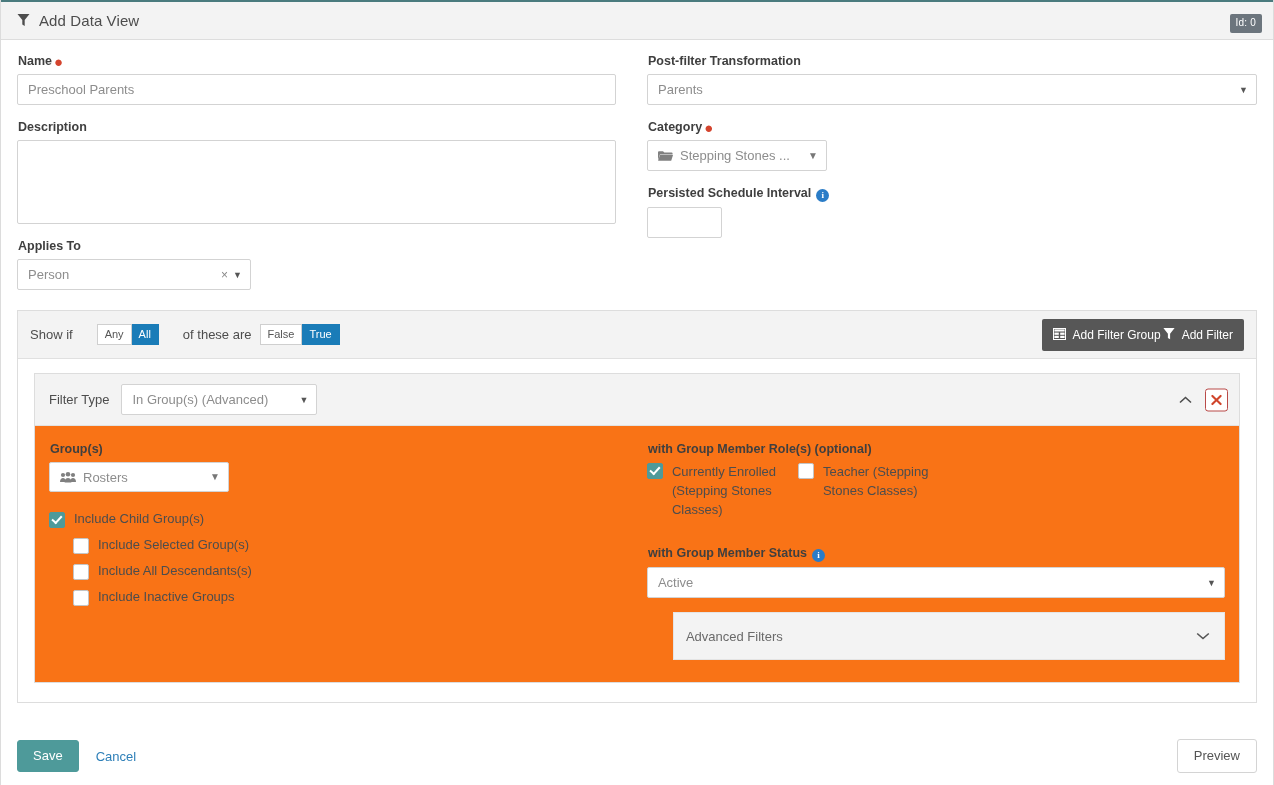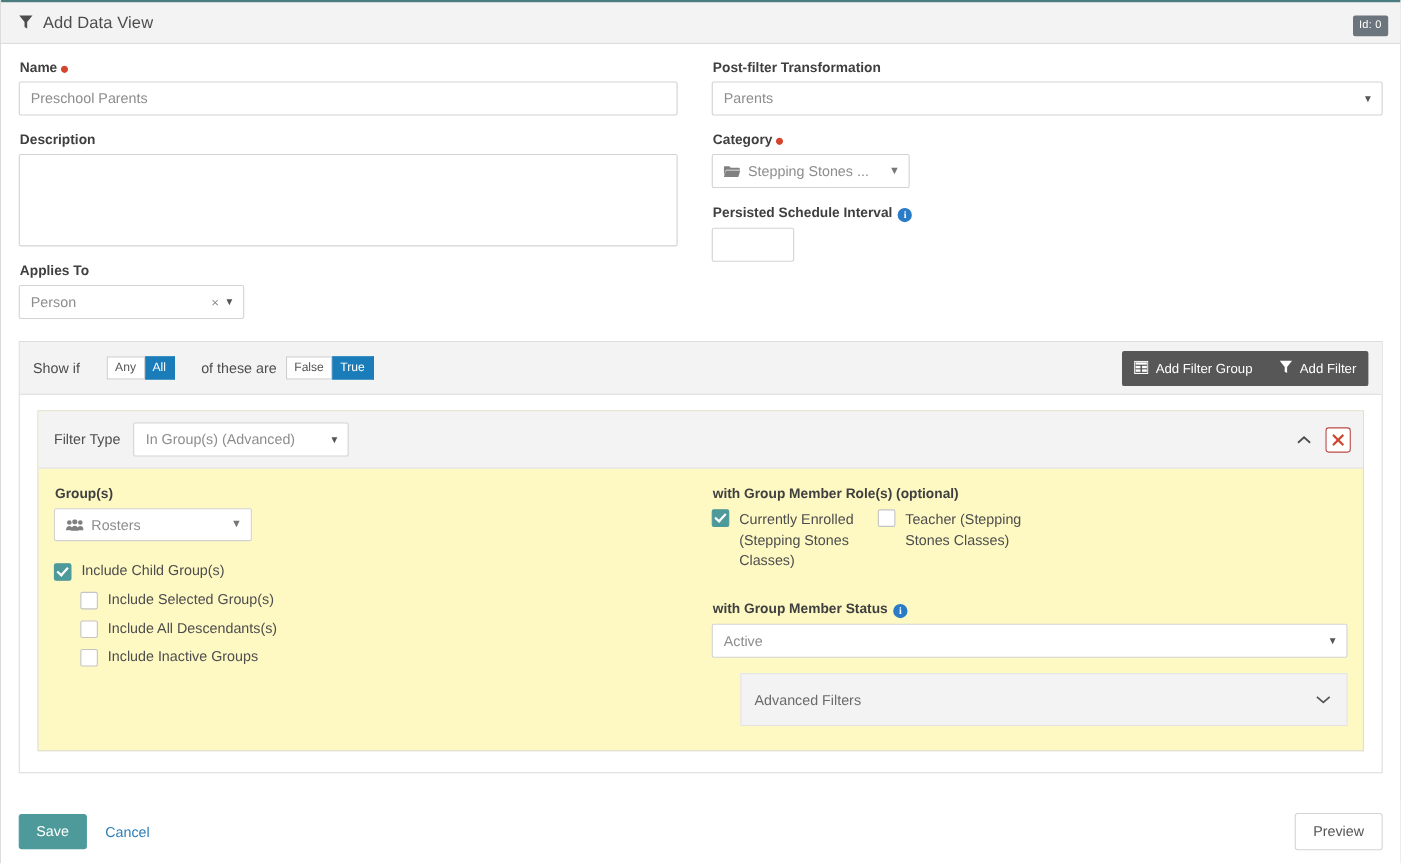--- a/index.html
+++ b/index.html
@@ -206,37 +206,37 @@
   .toolbar-actions {
     position: absolute;
     right: 12px;
     top: 8px;
     background: #575757;
     border-radius: 2px;
     display: flex;
     align-items: center;
     height: 32px;
     padding: 0 11px;
-    gap: 24px;
+    gap: 2px;
   }
   .tb-btn {
     display: inline-flex;
     align-items: center;
     gap: 7px;
     color: #ffffff;
     font-size: 12px;
     cursor: pointer;
     white-space: nowrap;
   }
 
   
   .filter-card {
     margin: 14px 16px 19px 16px;
     border: 1px solid #dddddd;
-    background: #fef9c3;
+    background: #f97316;
   }
   .filter-card-head {
     background: #f3f3f3;
     border-bottom: 1px solid #e2e2e2;
     height: 52px;
     display: flex;
     align-items: center;
     padding: 0 10px 0 14px;
     position: relative;
   }
@@ -462,21 +462,21 @@
           <input class="txt-input" type="text" placeholder="Preschool Parents" style="">
         </div>
 
         <div class="field-group">
           <label class="fld">Description</label>
           <textarea class="textarea" placeholder="" style=""></textarea>
         </div>
 
         <div class="field-group">
           <label class="fld">Applies To</label>
-          <div class="sel" style="width:205px;">
+          <div class="sel" style="width:234px;">
             <span>Person</span>
             <span class="sel-clear">×</span>
             <span class="caret">▼</span>
           </div>
         </div>
 
       </div>
 
       <div class="col-right">
 

